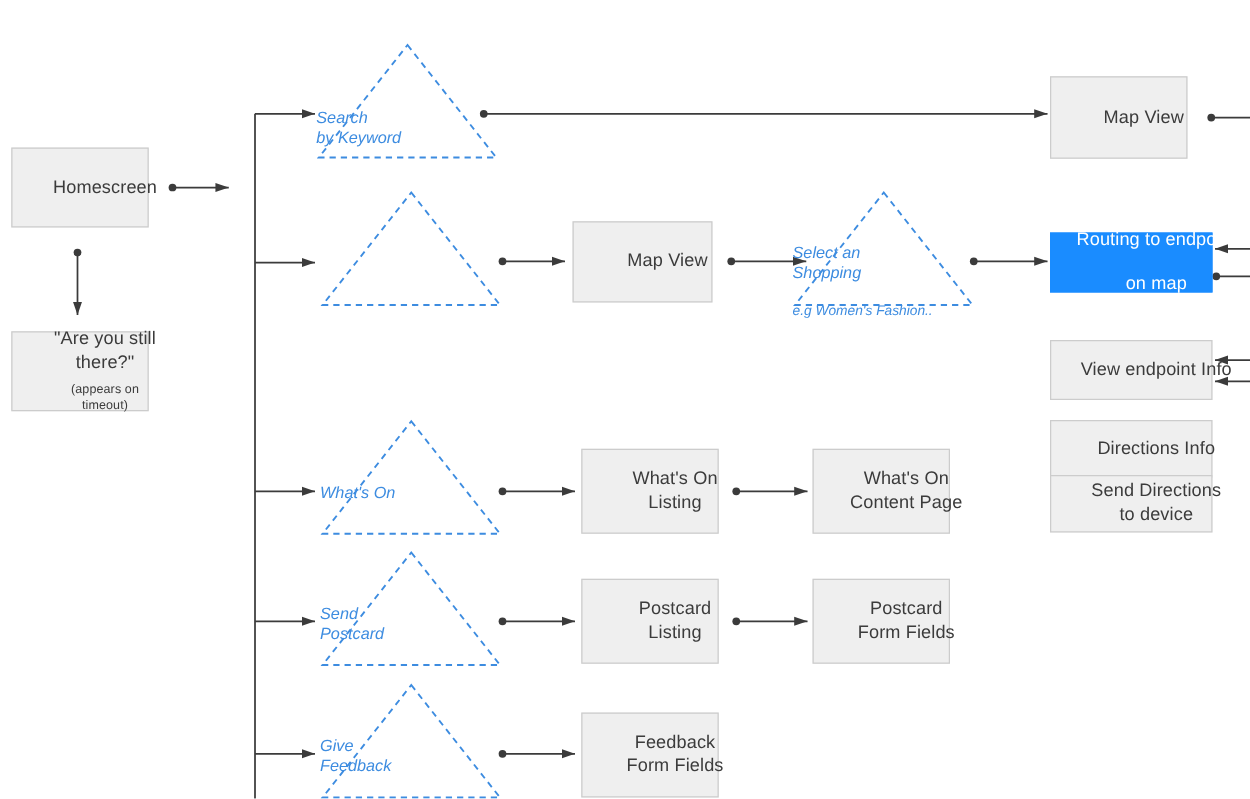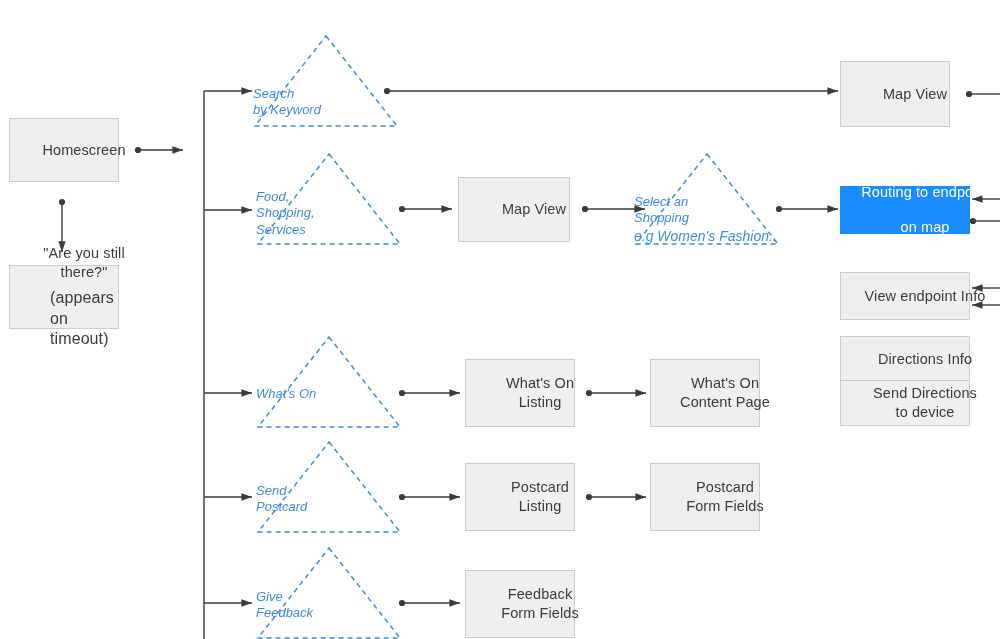--- a/index.html
+++ b/index.html
@@ -25,21 +25,21 @@
     height: 639px;
     pointer-events: none;
   }
   .node {
     position: absolute;
     box-sizing: border-box;
     display: flex;
     flex-direction: column;
     align-items: center;
     justify-content: center;
-    text-align: left;
+    text-align: center;
     padding-left: 40px;
   }
   .rect {
     background: #efefef;
     border: 1px solid #cccccc;
     color: #3b3b3b;
     font-size: 14.5px;
     line-height: 1.28;
     letter-spacing: 0.1px;
   }
@@ -47,21 +47,21 @@
     background: #1a8cff;
     border: 1px solid #1a8cff;
     color: #ffffff;
   }
   .rect .line {
     display: block;
     white-space: nowrap;
   }
   .rect .sub {
     display: block;
-    font-size: 16px;
+    font-size: 10px;
     margin-top: 7px;
     color: #3b3b3b;
   }
   .tri {
     position: absolute;
     box-sizing: border-box;
   }
   .tri svg {
     position: absolute;
     left: 0;
@@ -74,24 +74,24 @@
     right: 0;
     color: #3d8ce0;
     font-style: italic;
     font-size: 13px;
     line-height: 1.25;
     white-space: nowrap;
   }
   .tri-label .line { display: block; }
   .tri-label .sub {
     display: block;
-    font-size: 14px;
+    font-size: 11px;
     font-style: italic;
     color: #3d8ce0;
-    margin-top: 1px;
+    margin-top: 16px;
   }
 </style>
 </head>
 <body>
 
 <div id="canvas">
 
   <svg id="edges" viewBox="0 0 1000 639" width="1000" height="639">
     <defs>
       <marker id="arrow" markerWidth="9" markerHeight="9" refX="7.6" refY="3" orient="auto" markerUnits="strokeWidth">
@@ -219,25 +219,20 @@
     <div class="tri-label" style="top:52px;">
       <span class="line">Search</span>
       <span class="line">by Keyword</span>
     </div>
   </div>
 
   <div class="tri" style="left:256px; top:152px; width:146px; height:94px;">
     <svg width="146" height="94">
       <polygon points="73,2 144,92 2,92" fill="none" stroke="#3d8ce0" stroke-width="1.5" stroke-dasharray="5 4"></polygon>
     </svg>
-    <div class="tri-label" style="top:37px;">
-      <span class="line">Food,</span>
-      <span class="line">Shopping,</span>
-      <span class="line">Services</span>
-    </div>
   </div>
 
   <div class="tri" style="left:634px; top:152px; width:146px; height:94px;">
     <svg width="146" height="94">
       <polygon points="73,2 144,92 2,92" fill="none" stroke="#3d8ce0" stroke-width="1.5" stroke-dasharray="5 4"></polygon>
     </svg>
     <div class="tri-label" style="top:42px;">
       <span class="line">Select an</span>
       <span class="line">Shopping</span>
       <span class="sub">e.g Women's Fashion..</span>

